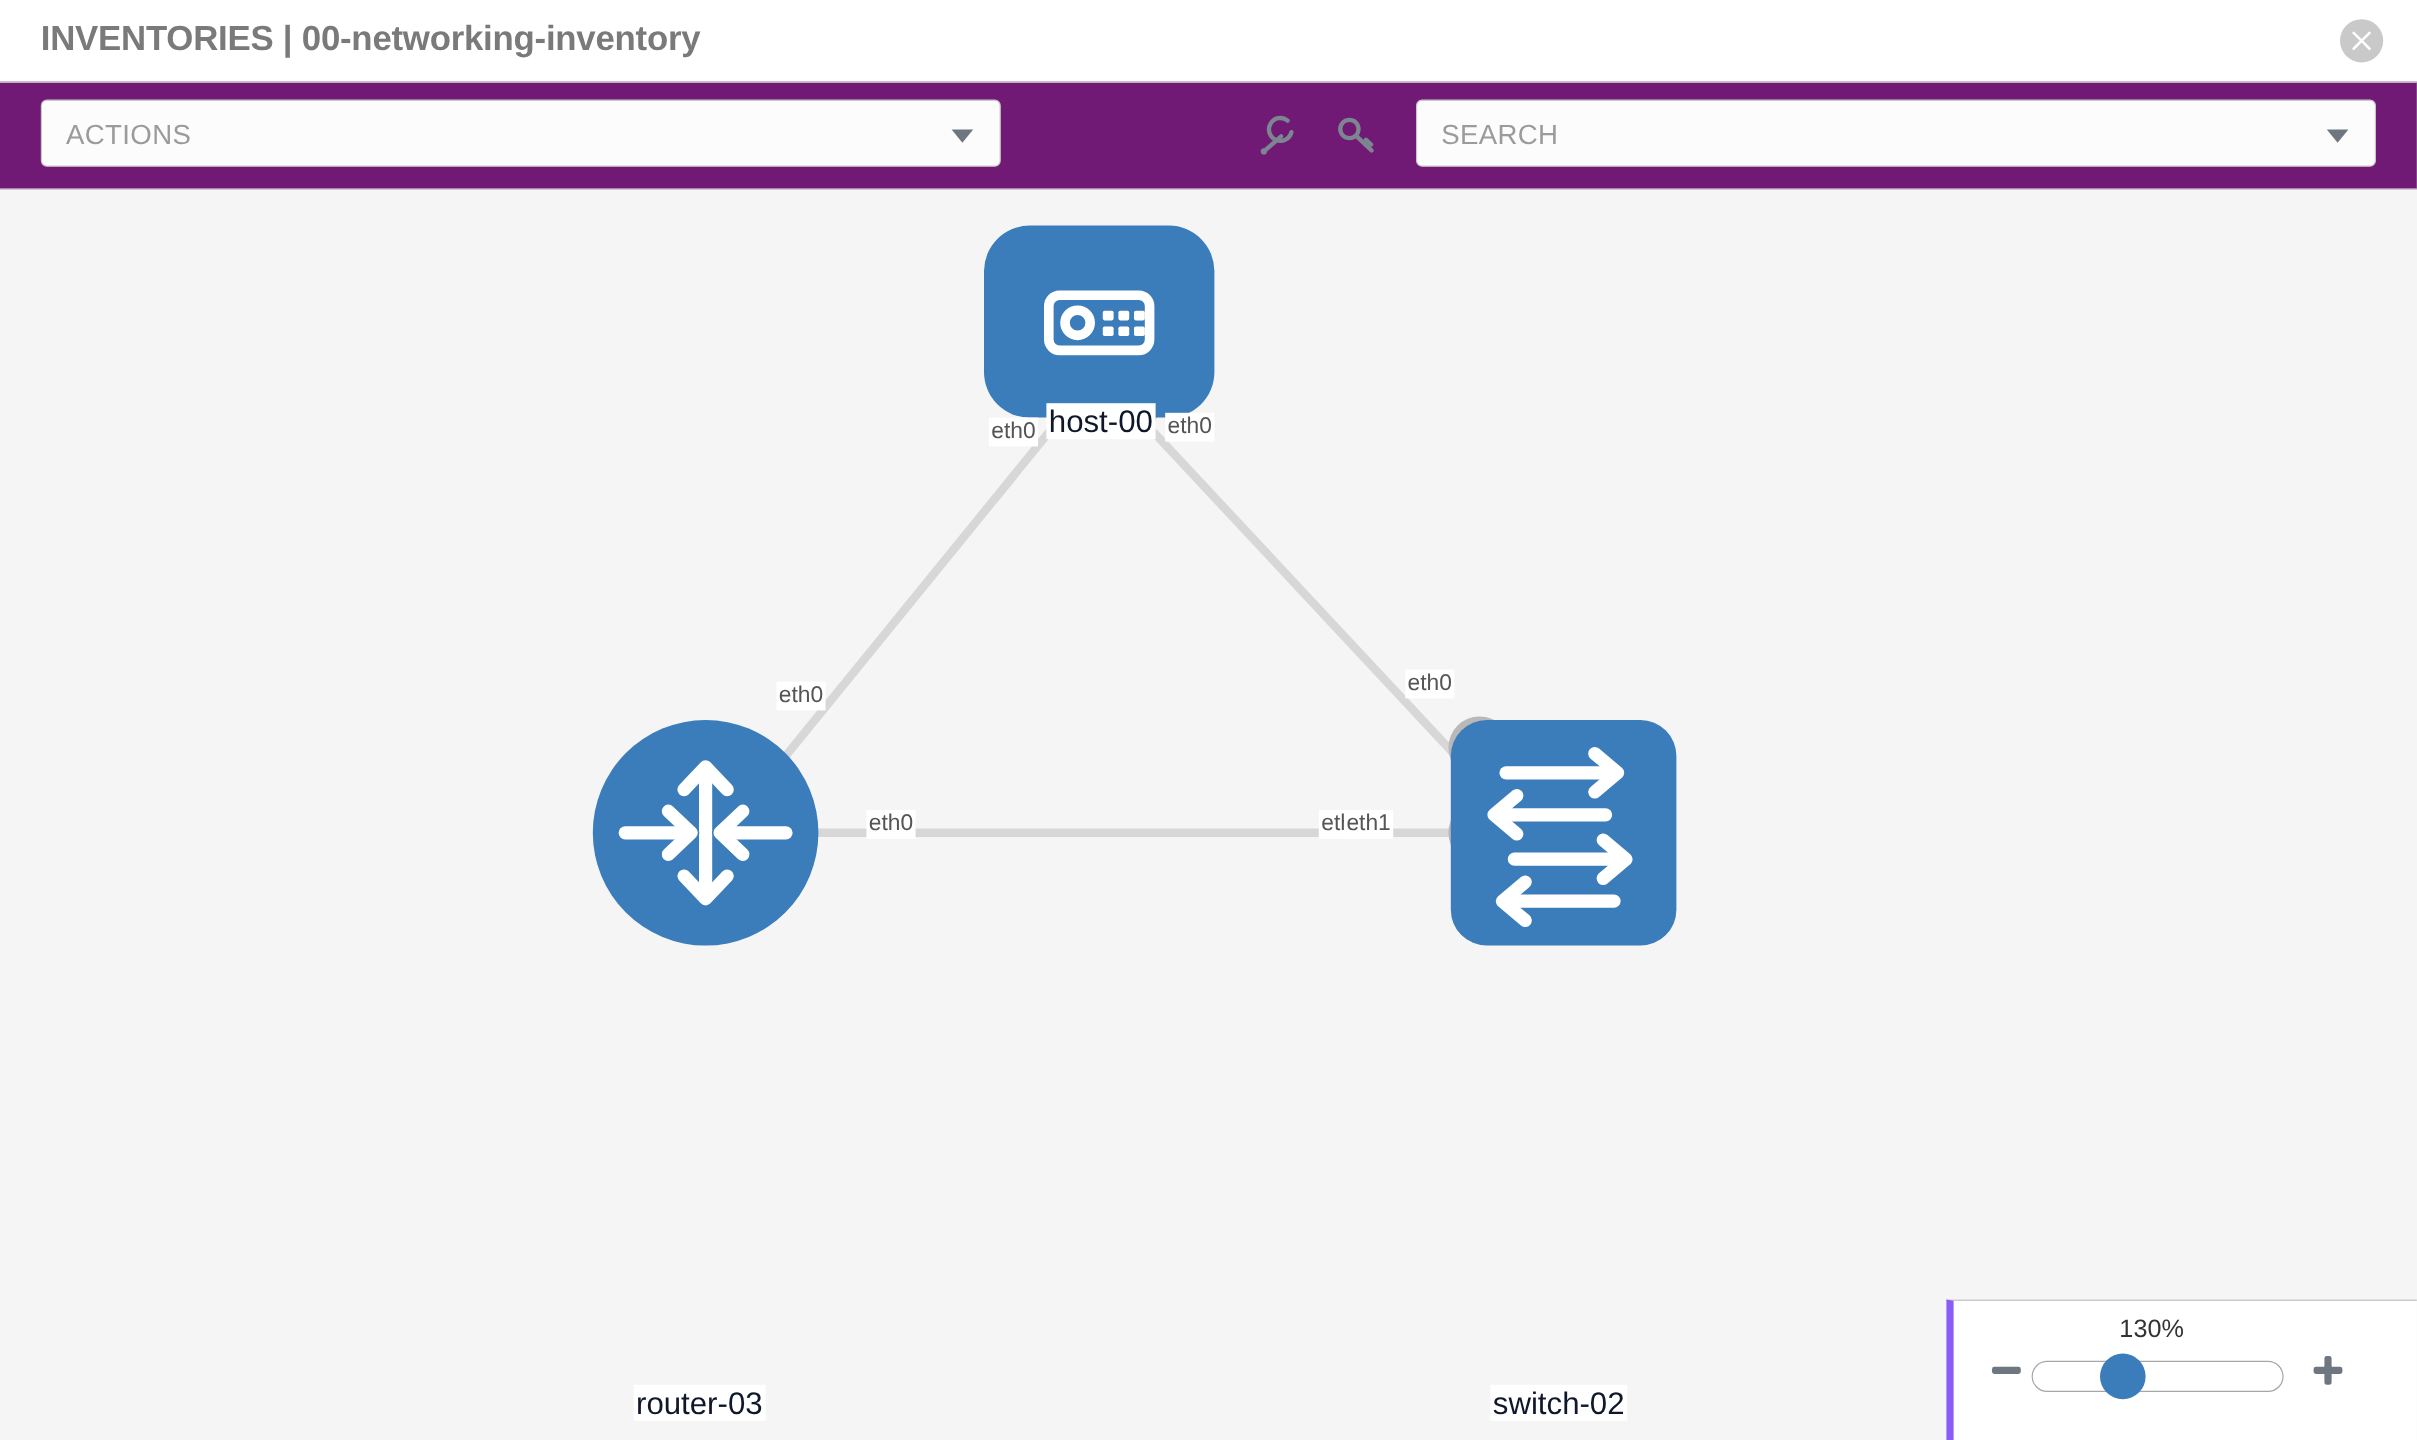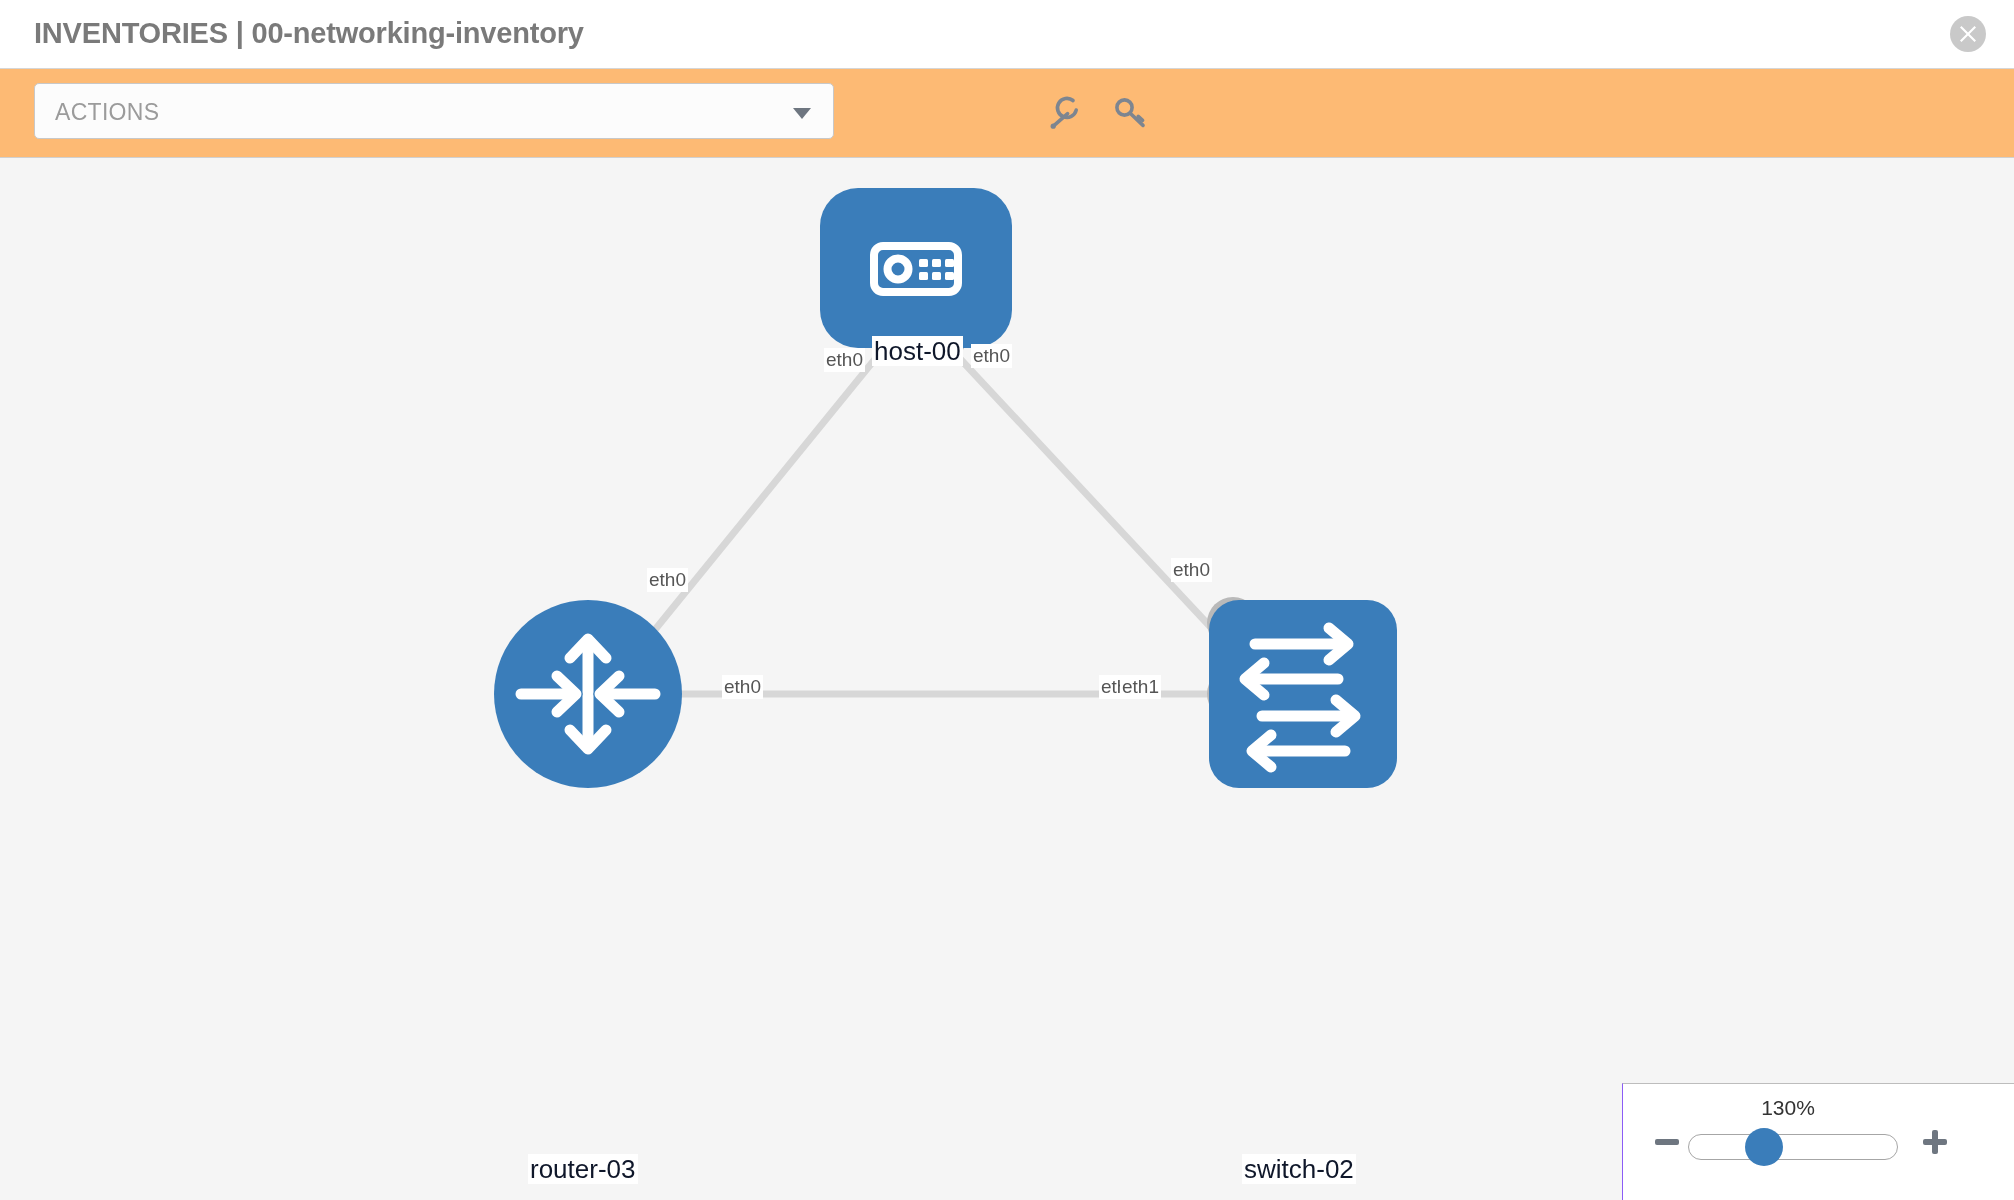--- a/index.html
+++ b/index.html
@@ -45,21 +45,21 @@
     cursor: pointer;
   }
   .close-btn svg { display: block; }
 
   
   .toolbar {
     position: absolute;
     left: 0; top: 68px;
     width: 2014px;
     height: 90px;
-    background: #fdba74;
+    background: #701a75;
     border-top: 1px solid #d6d6d6;
     border-bottom: 1px solid #d0d0d0;
     box-sizing: border-box;
     text-align: right;
   }
   .actions-select {
     position: absolute;
     left: 34px;
     top: 14px;
     width: 800px;
@@ -160,21 +160,21 @@
 
   
   .zoom-panel {
     position: absolute;
     left: 1622px;
     top: 1083px;
     width: 392px;
     height: 117px;
     background: #ffffff;
     border-top: 1px solid #bdbdbd;
-    border-left: 1px solid #8b5cf6;
+    border-left: 6px solid #8b5cf6;
     box-sizing: border-box;
   }
   .zoom-value {
     position: absolute;
     top: 12px;
     left: 0;
     width: 330px;
     text-align: center;
     font-size: 21px;
     color: #333333;
@@ -242,20 +242,24 @@
   <div class="tool-icon key-icon">
     <svg width="40" height="40" viewBox="0 0 40 40">
       <g fill="none" stroke="#7d8590" stroke-width="3.6" stroke-linecap="round" stroke-linejoin="round">
         <circle cx="14.5" cy="14.5" r="7.6"></circle>
         <path d="M20.2 20.2 L33 32.4"></path>
         <path d="M28.2 23.4 L32.6 27.4"></path>
       </g>
     </svg>
   </div>
 
+  <div class="search-box">
+    <span class="sel-label">SEARCH</span>
+    <span class="caret"></span>
+  </div>
 </div>
 
 <div class="canvas">
 
   <svg class="topology-svg" viewBox="0 0 2014 1042">
 
     <g stroke="#d7d7d7" stroke-width="7" stroke-linecap="round">
       <line x1="884" y1="190" x2="636" y2="495"></line>
     </g>
     <g stroke="#d7d7d7" stroke-width="7" stroke-linecap="round">

